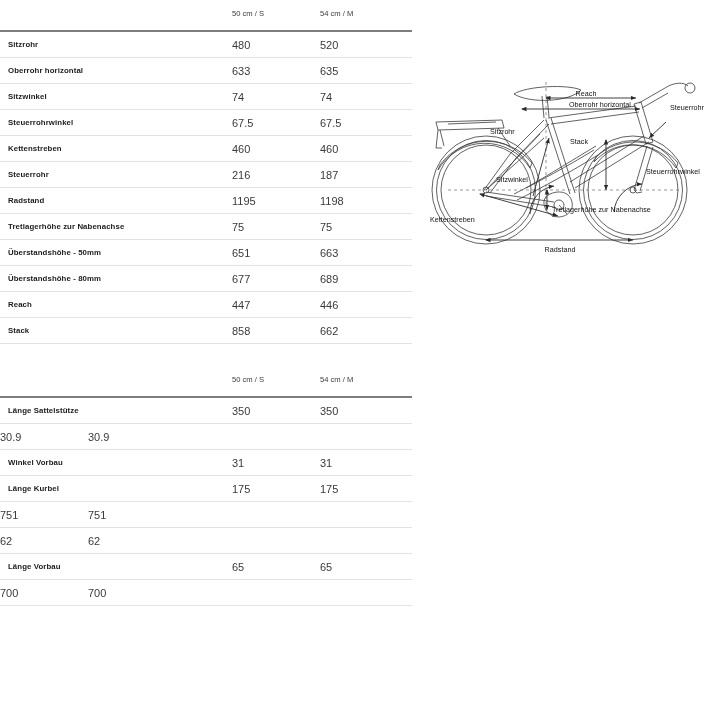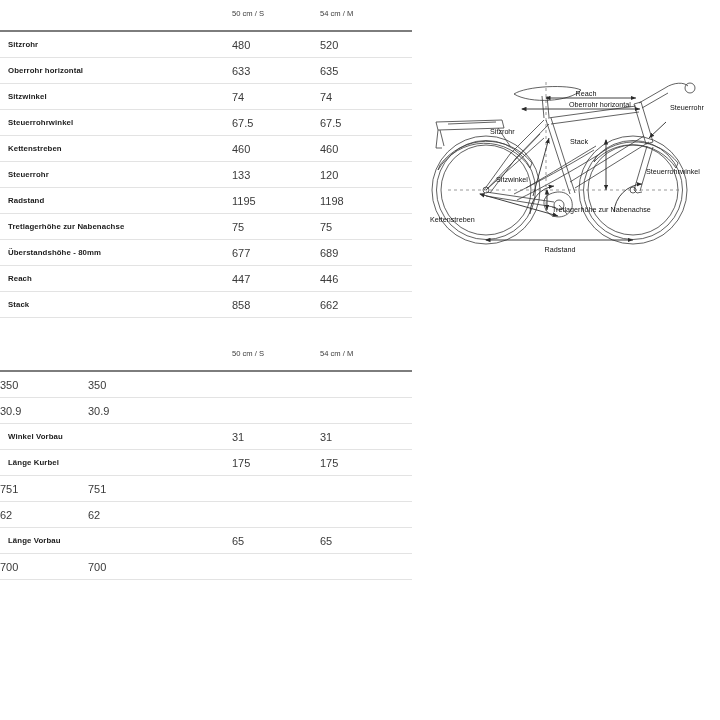--- a/index.html
+++ b/index.html
@@ -118,32 +118,37 @@
         <div class="cell-val">67.5</div>
         <div class="cell-val">67.5</div>
       </div>
       <div class="grid-row data-row">
         <div class="cell-label">Kettenstreben</div>
         <div class="cell-val">460</div>
         <div class="cell-val">460</div>
       </div>
       <div class="grid-row data-row">
         <div class="cell-label">Steuerrohr</div>
-        <div class="cell-val">133</div>
-        <div class="cell-val">120</div>
+        <div class="cell-val">216</div>
+        <div class="cell-val">187</div>
       </div>
       <div class="grid-row data-row">
         <div class="cell-label">Radstand</div>
         <div class="cell-val">1195</div>
         <div class="cell-val">1198</div>
       </div>
       <div class="grid-row data-row">
         <div class="cell-label">Tretlagerhöhe zur Nabenachse</div>
         <div class="cell-val">75</div>
         <div class="cell-val">75</div>
+      </div>
+      <div class="grid-row data-row">
+        <div class="cell-label">Überstandshöhe - 50mm</div>
+        <div class="cell-val">651</div>
+        <div class="cell-val">663</div>
       </div>
       <div class="grid-row data-row">
         <div class="cell-label">Überstandshöhe - 80mm</div>
         <div class="cell-val">677</div>
         <div class="cell-val">689</div>
       </div>
       <div class="grid-row data-row">
         <div class="cell-label">Reach</div>
         <div class="cell-val">447</div>
         <div class="cell-val">446</div>
@@ -155,20 +160,21 @@
       </div>
     </div>
     <div class="block-gap"></div>
     <div class="table-block">
       <div class="grid-row header-row">
         <div class="cell-head spacer"></div>
         <div class="cell-head">50 cm / S</div>
         <div class="cell-head">54 cm / M</div>
       </div>
       <div class="grid-row data-row">
+        <div class="cell-label">Länge Sattelstütze</div>
         <div class="cell-val">350</div>
         <div class="cell-val">350</div>
       </div>
       <div class="grid-row data-row">
         <div class="cell-val">30.9</div>
         <div class="cell-val">30.9</div>
       </div>
       <div class="grid-row data-row">
         <div class="cell-label">Winkel Vorbau</div>
         <div class="cell-val">31</div>

